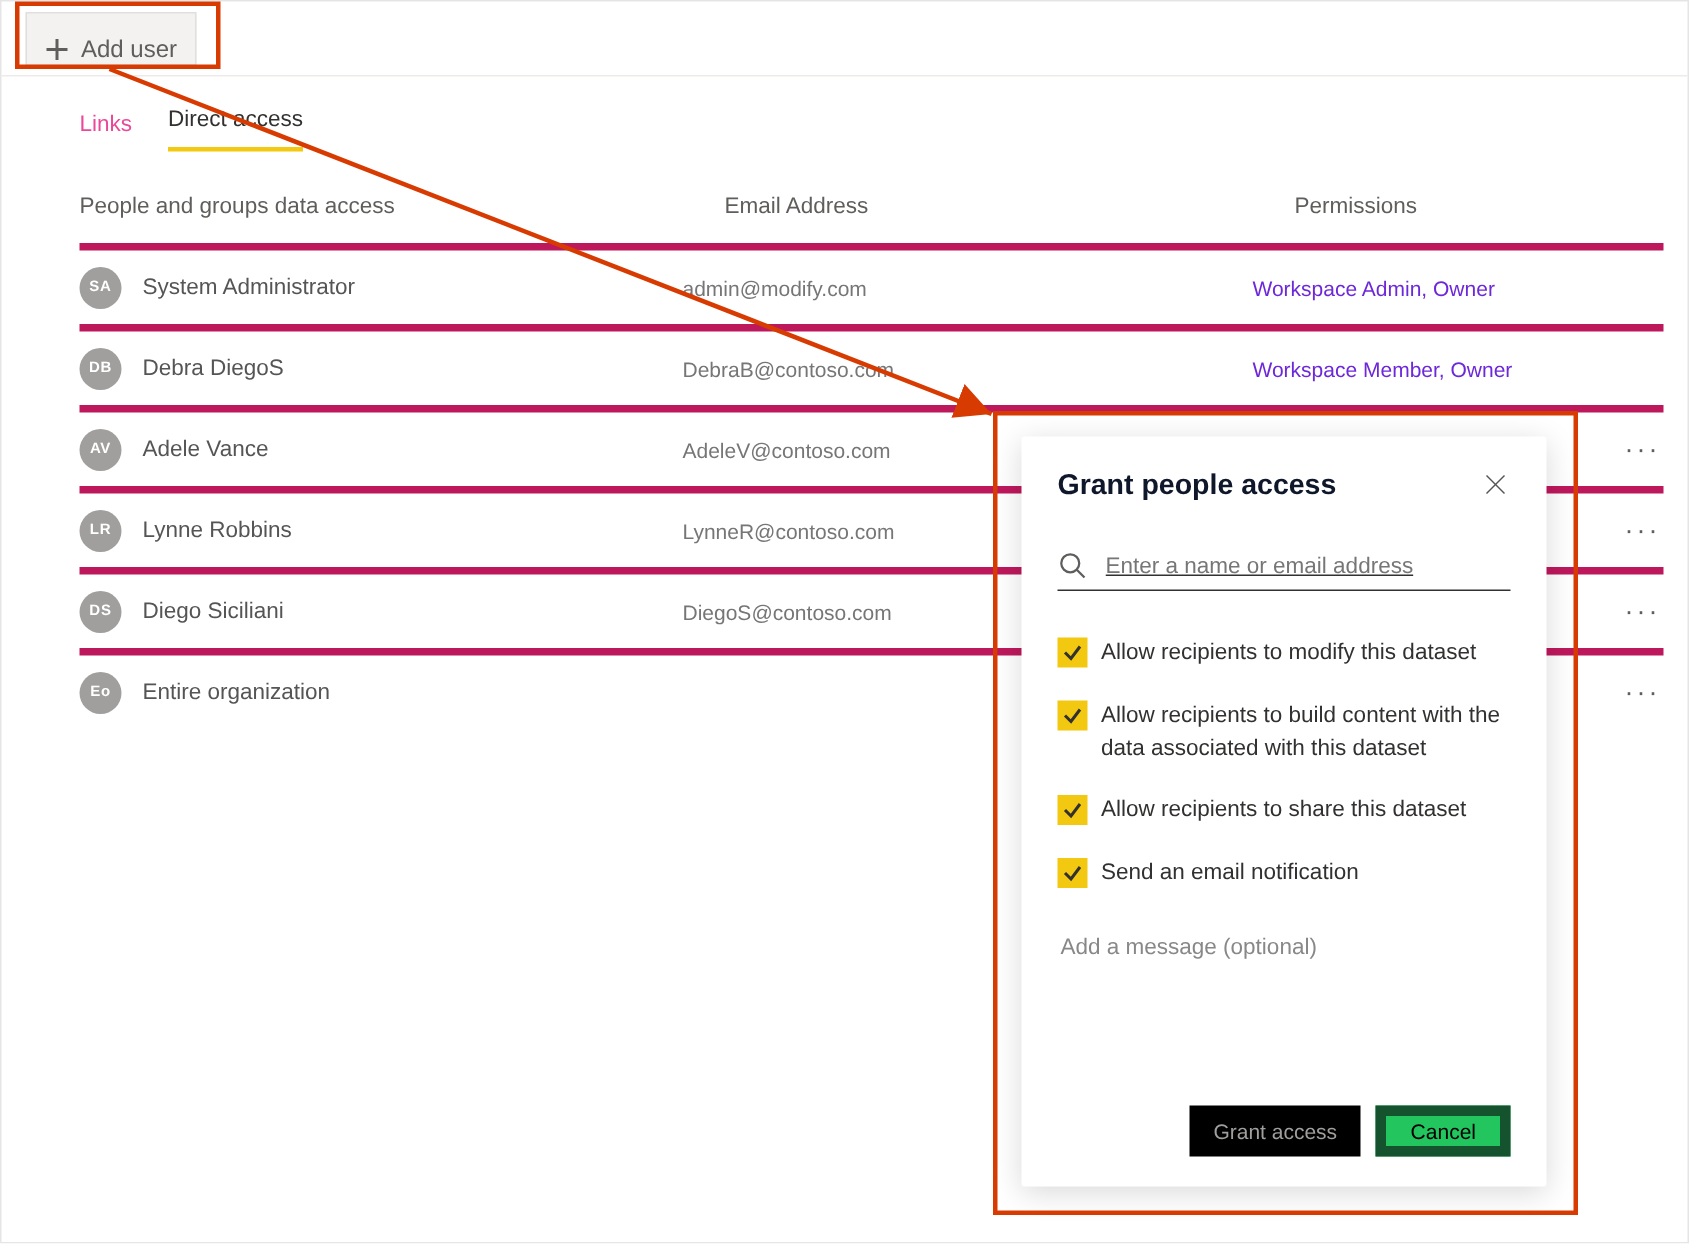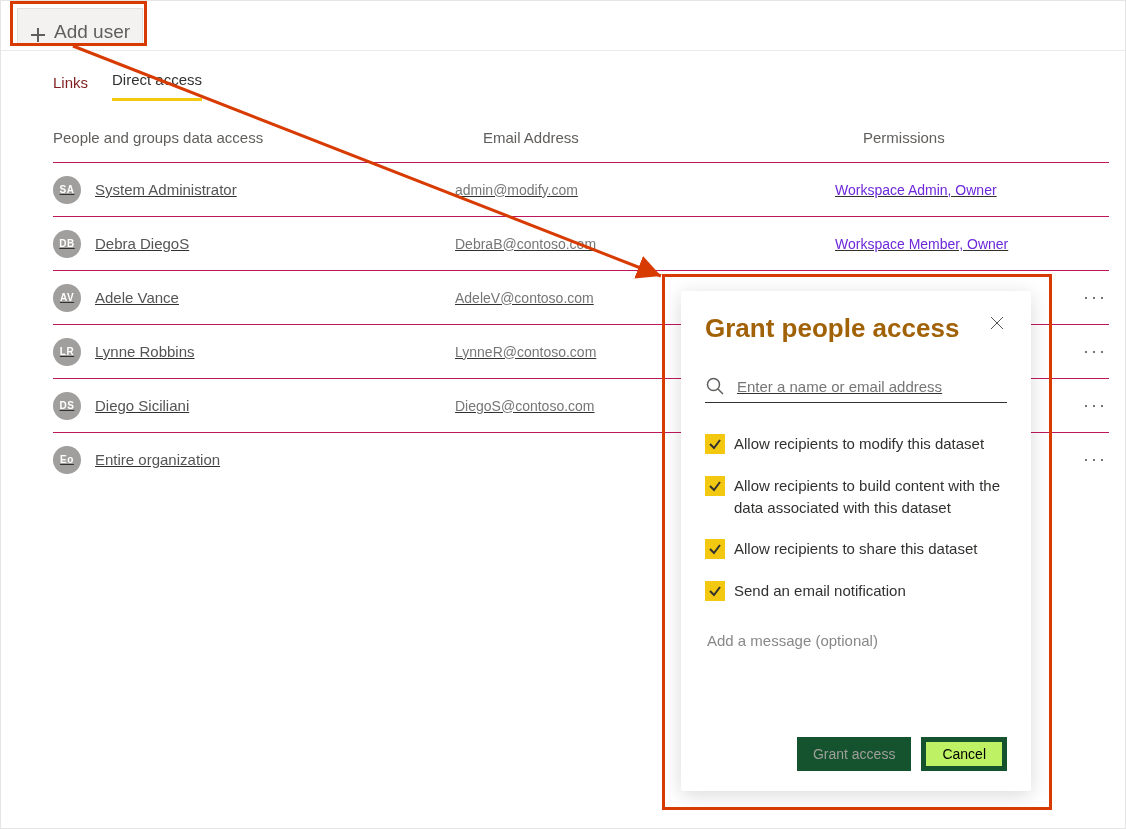--- a/index.html
+++ b/index.html
@@ -24,27 +24,27 @@
   
   .toolbar {
     height: 50px;
     border-bottom: 1px solid #edebe9;
     display: flex;
     align-items: center;
     padding: 0 16px;
   }
   .add-user-btn {
     display: inline-flex;
-    align-items: flex-end;
+    align-items: flex-start;
     height: 36px;
-    padding: 0 12px;
+    padding: 16px 12px;
     background: #f3f2f1;
     border: 1px solid #e1dfdd;
     color: #605e5c;
-    font-size: 19px;
+    font-size: 16px;
     cursor: pointer;
   }
   .add-user-btn .plus {
     display: inline-block;
     width: 16px;
     height: 16px;
     margin-right: 8px;
     position: relative;
   }
   .add-user-btn .plus::before,
@@ -62,21 +62,21 @@
   
   .tabs {
     display: flex;
     align-items: flex-end;
     gap: 24px;
     padding: 20px 16px 0 52px;
     font-size: 15px;
   }
   .tab {
     padding-bottom: 10px;
-    color: #7f1d1d;
+    color: #ec4899;
     cursor: pointer;
   }
   .tab.active {
     color: #323130;
     border-bottom: 3px solid #f2c811;
   }
   
   .tbl-wrap { padding: 0 16px 0 52px; }
   .tbl-head {
     display: flex;
@@ -85,23 +85,22 @@
     font-size: 15px;
     padding: 28px 0 16px 0;
   }
   .col-name { flex: 0 0 430px; }
   .col-email { flex: 0 0 380px; }
   .col-perm { flex: 1 1 auto; }
   .tbl-row {
     display: flex;
     align-items: center;
     height: 54px;
-    border-top: 1px solid #be185d;
+    border-top: 5px solid #be185d;
     position: relative;
-    text-decoration: underline;
   }
   .avatar {
     width: 28px;
     height: 28px;
     border-radius: 50%;
     background: #a19f9d;
     color: #fff;
     font-size: 10px;
     font-weight: 600;
     display: inline-flex;
@@ -157,23 +156,23 @@
     display: flex;
     flex-direction: column;
   }
   .dialog-head {
     display: flex;
     justify-content: space-between;
     align-items: flex-start;
     margin-bottom: 32px;
   }
   .dialog-title {
-    font-size: 26px;
+    font-size: 19px;
     font-weight: 600;
-    color: #a16207;
+    color: #0f172a;
     margin: 0;
   }
   .dialog-close {
     width: 20px;
     height: 20px;
     cursor: pointer;
     display: flex;
     align-items: center;
     justify-content: center;
   }
@@ -226,27 +225,27 @@
     display: flex;
     justify-content: flex-end;
     gap: 10px;
     margin-top: auto;
     padding-top: 40px;
   }
   .btn {
     height: 34px;
     padding: 0 16px;
     font-size: 14px;
-    border: 5px solid #14532d;
-    background: #bef264;
+    border: 7px solid #14532d;
+    background: #22c55e;
     cursor: pointer;
   }
   .btn.primary {
     border: none;
-    background: #14532d;
+    background: #000000;
     color: #a19f9d;
     margin-left: 28px;
   }
   
   .callout1 {
     position: absolute;
     top: 0px;
     left: 9px;
     width: 137px;
     height: 45px;

